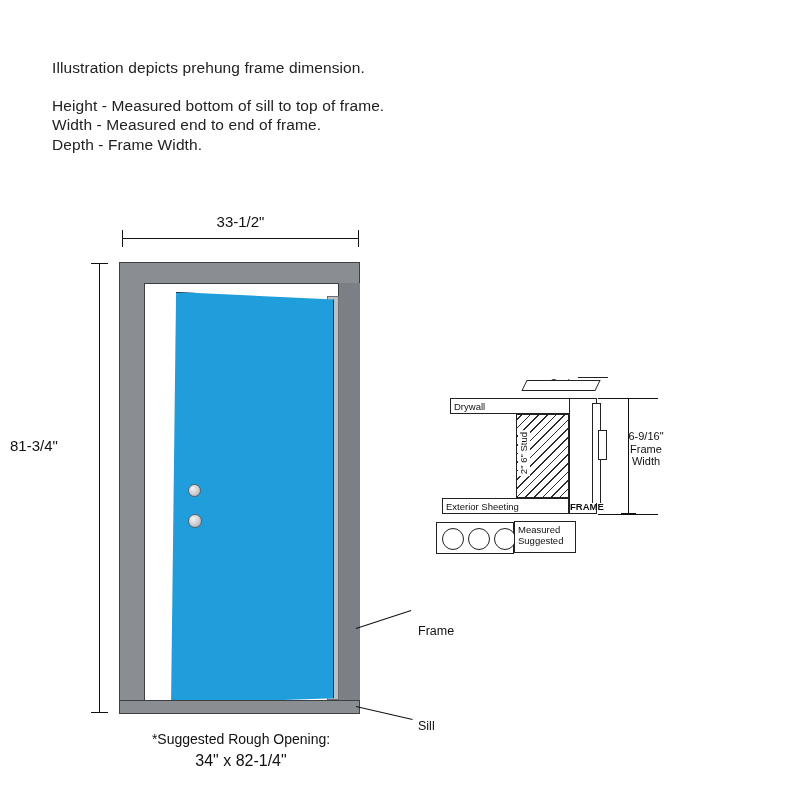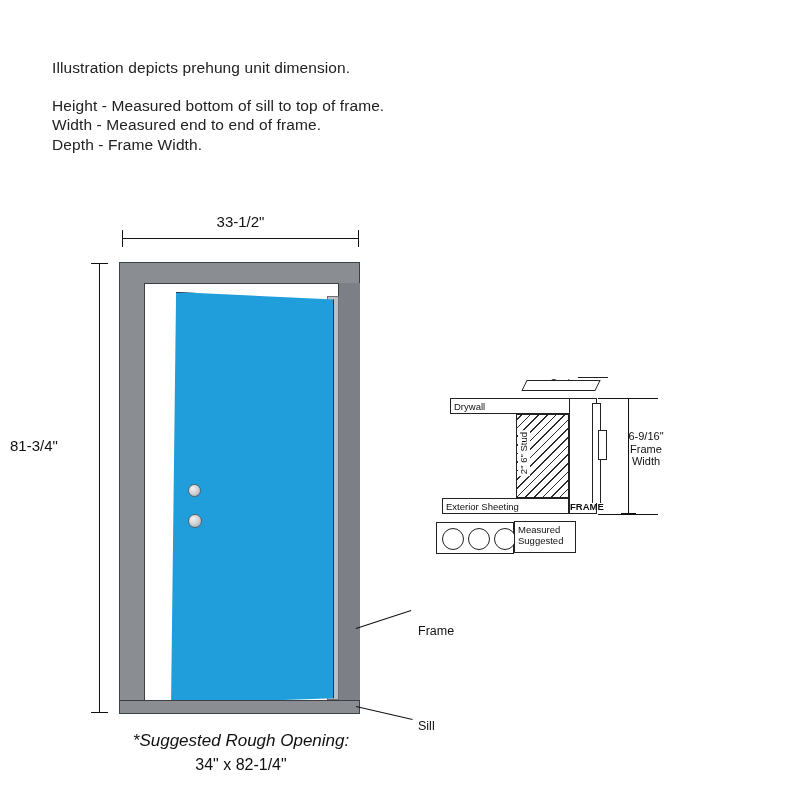--- a/index.html
+++ b/index.html
@@ -188,23 +188,22 @@
 
   
   .rough-note {
     position: absolute;
     left: 96px;
     top: 731px;
     width: 290px;
     text-align: center;
   }
   .rough-note .ro1 {
-    font-size: 17px;
-    color: #111;
-    font-style: italic;
+    font-size: 14px;
+    color: #111;
   }
   .rough-note .ro2 {
     font-size: 16px;
     color: #111;
     margin-top: 5px;
   }
 
   
   .detail {
     position: absolute;
@@ -381,21 +380,21 @@
     transform: rotate(-22deg);
     transform-origin: left center;
   }
 </style>
 </head>
 <body>
 
 <div id="page">
 
   <div class="notes">
-    <div class="line intro">Illustration depicts prehung unit dimension.</div>
+    <div class="line intro">Illustration depicts prehung frame dimension.</div>
     <div class="line">Height - Measured bottom of sill to top of frame.</div>
     <div class="line">Width - Measured end to end of frame.</div>
     <div class="line">Depth - Frame Width.</div>
   </div>
 
   <div class="dim-top-line"></div>
   <div class="dim-top-label">33-1/2"</div>
 
   <div class="dim-left-line"></div>
   <div class="dim-left-label">81-3/4"</div>

